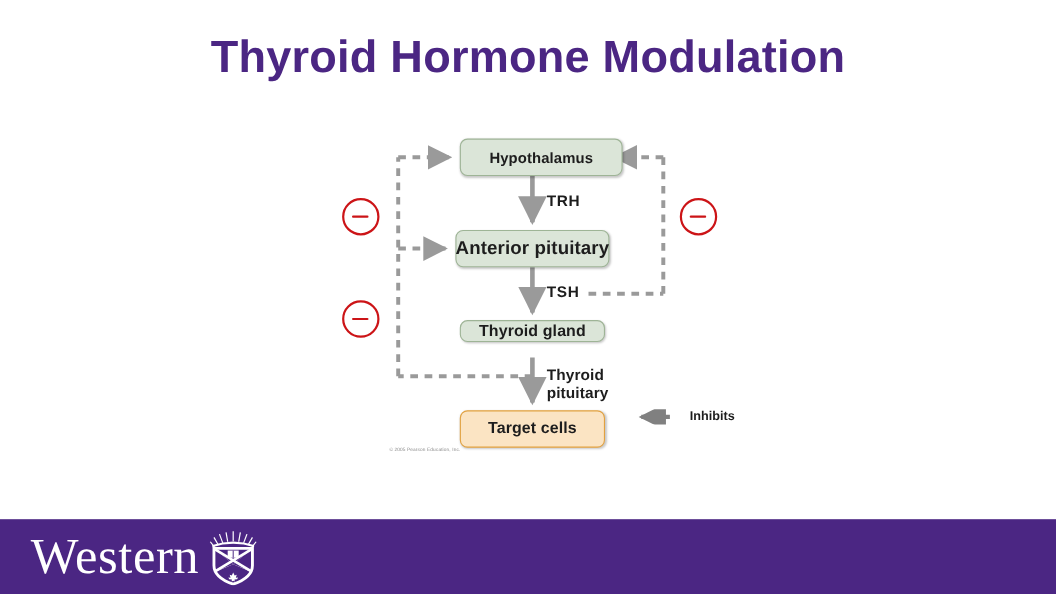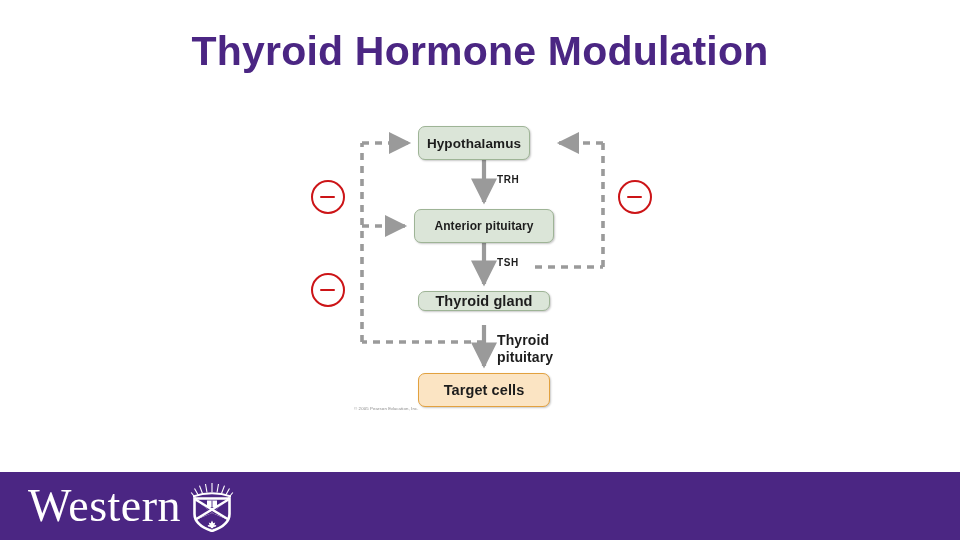--- a/index.html
+++ b/index.html
@@ -65,31 +65,31 @@
   .node-green {
     background: #dbe5d8;
     border: 1.6px solid #9eb496;
     box-shadow: 1px 1px 2px rgba(0,0,0,0.22);
   }
   .node-orange {
     background: #fbe4c3;
     border: 1.6px solid #e2a13f;
     box-shadow: 1px 1px 2px rgba(0,0,0,0.22);
   }
-  #node-hypothalamus { left: 128px; top: 16px;  width: 112px; height: 34px; font-size: 13.5px; }
-  #node-pituitary    { left: 124px; top: 99px;  width: 140px; height: 34px; font-size: 12px; }
+  #node-hypothalamus { left: 128px; top: 16px;  width: 148px; height: 34px; font-size: 13.5px; }
+  #node-pituitary    { left: 124px; top: 99px;  width: 140px; height: 34px; font-size: 17px; }
   #node-thyroid      { left: 128px; top: 181px; width: 132px; height: 20px; font-size: 14.5px; }
   #node-target       { left: 128px; top: 263px; width: 132px; height: 34px; font-size: 14.5px; }
 
   
   .hormone-label {
     position: absolute;
     font-weight: bold;
     color: #1d1d1d;
-    font-size: 10px;
+    font-size: 14px;
     letter-spacing: 0.6px;
     white-space: nowrap;
   }
   #label-trh { left: 207px; top: 64px; }
   #label-tsh { left: 207px; top: 147px; }
   #label-th  {
     left: 207px; top: 222px;
     font-size: 14px;
     letter-spacing: 0.1px;
     line-height: 1.18;
@@ -245,20 +245,33 @@
       <div>Thyroid</div>
       <div>pituitary</div>
     </div>
 
     <div class="minus-circle" id="minus-left-top"></div>
     <div class="minus-circle" id="minus-left-bottom"></div>
     <div class="minus-circle" id="minus-right-top"></div>
 
     <div class="legend">
 
+      <div class="legend-row">
+        <span class="legend-glyph">
+          <svg width="42" height="14" viewBox="0 0 42 14">
+            <defs>
+              <marker id="lg-arrow-b" markerWidth="7" markerHeight="7" refX="5.6" refY="3.5" orient="auto" markerUnits="strokeWidth">
+                <path d="M0,0.4 L6.2,3.5 L0,6.6 z" fill="#808080"></path>
+              </marker>
+            </defs>
+            <line x1="34" y1="7" x2="8" y2="7" stroke="#808080" stroke-width="4" stroke-dasharray="6,5" marker-end="url(#lg-arrow-b)"></line>
+          </svg>
+        </span>
+        <span class="legend-text">Inhibits</span>
+      </div>
     </div>
 
     <div class="copyright">© 2005 Pearson Education, Inc.</div>
   </div>
 
   <div class="footer">
     <div class="brand">
       <span class="brand-word">Western</span>
       <span class="brand-crest">
         <svg width="46" height="52" viewBox="0 0 46 52">

